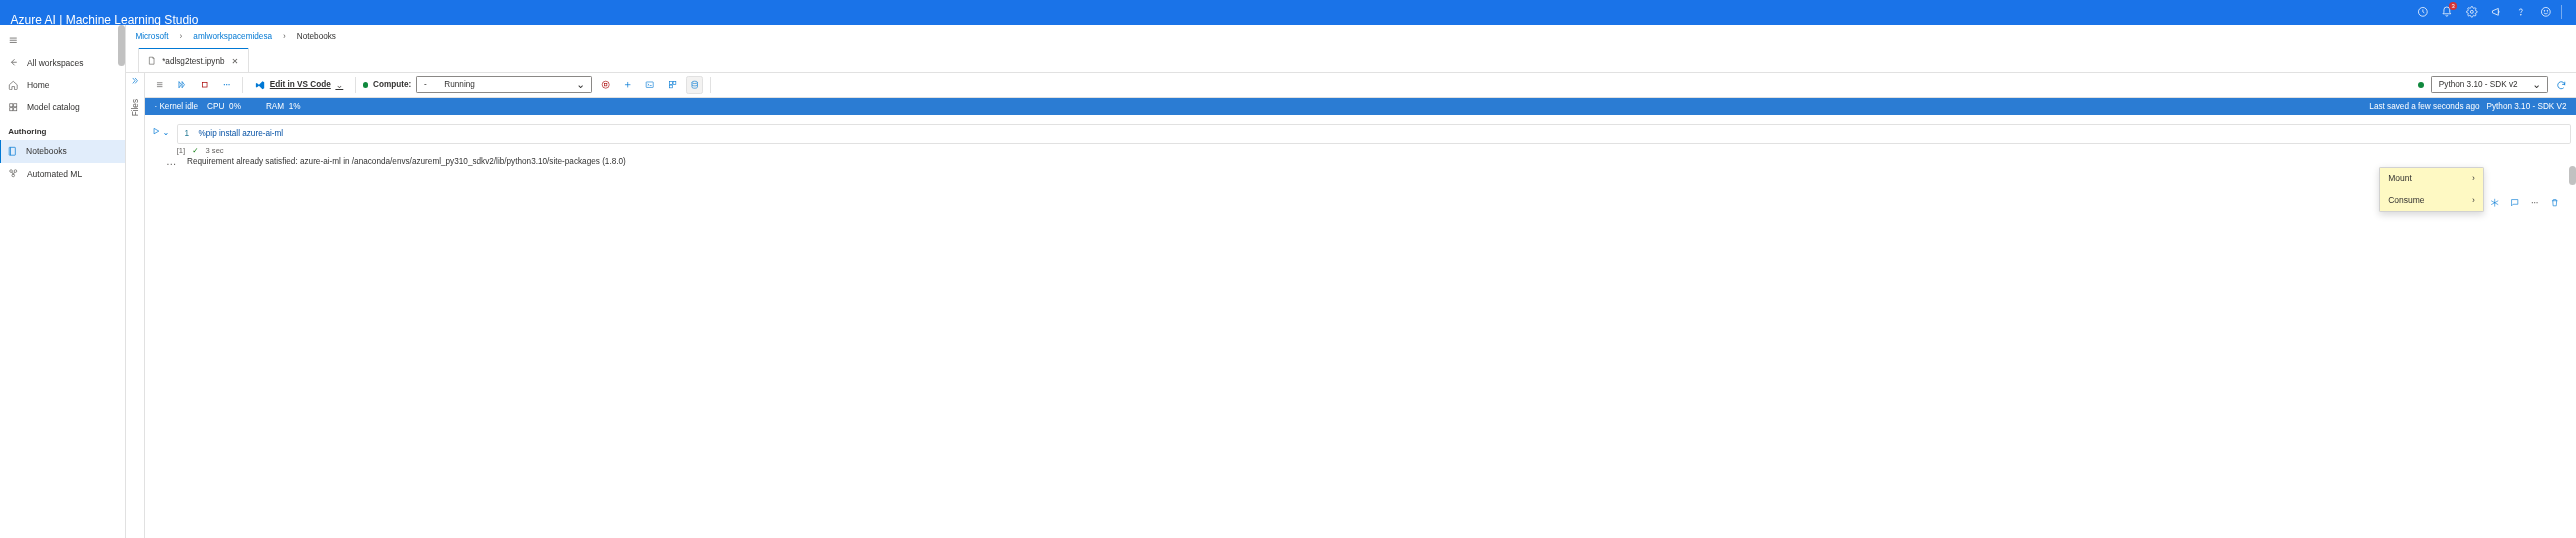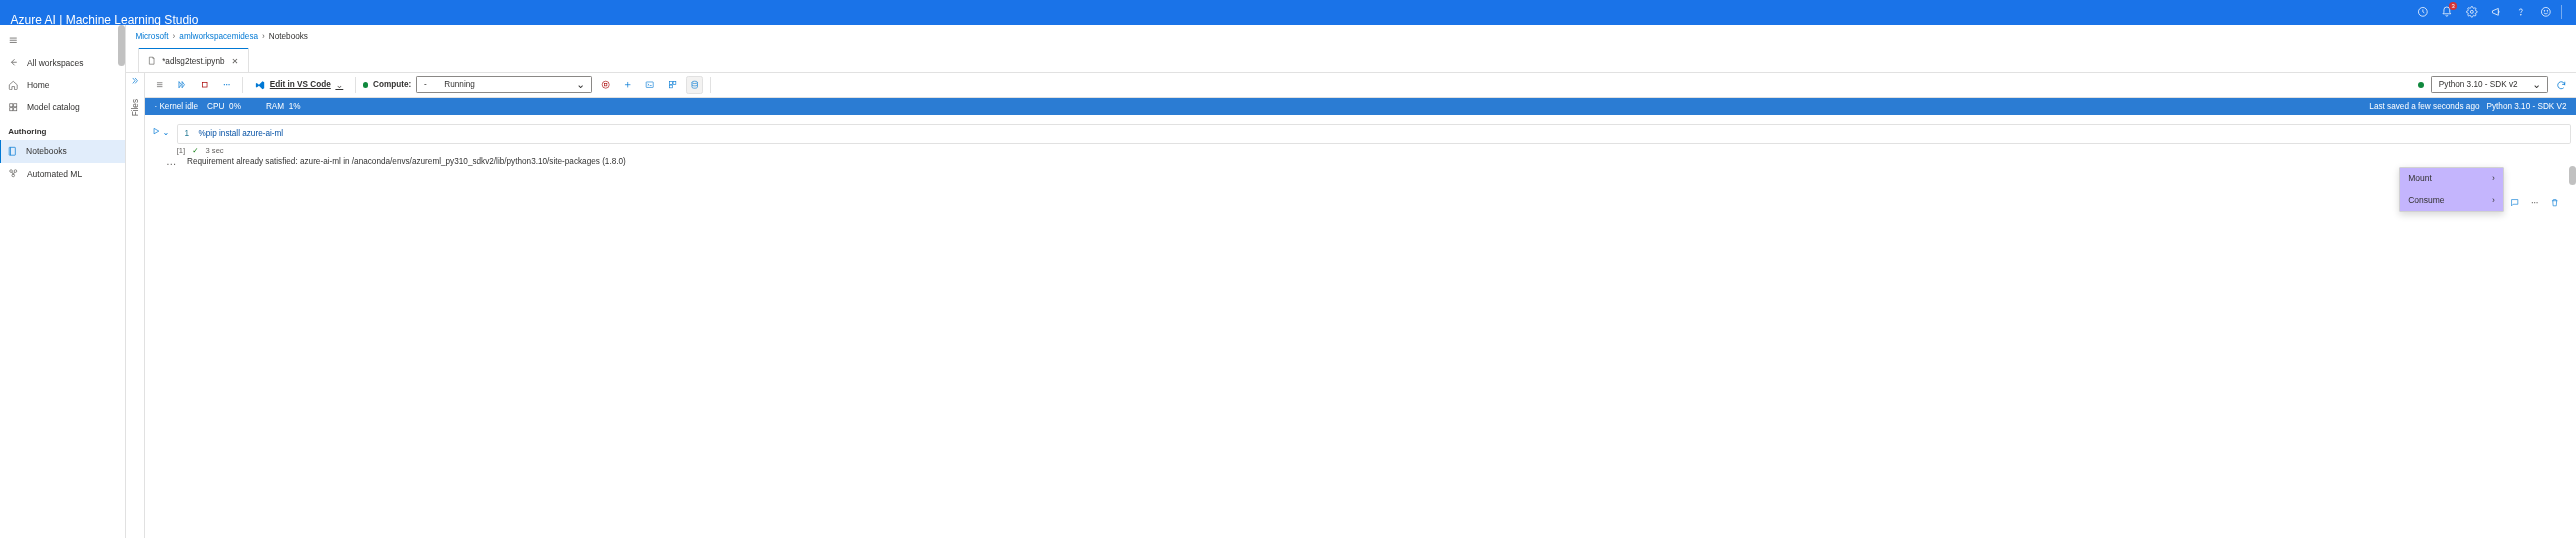--- a/index.html
+++ b/index.html
@@ -17,21 +17,21 @@
 .sidebar { width: 126px; border-right: 0.6px solid #e1e1e1; position: relative; padding-top: 4.7px; }
 .side-scrollbar { position: absolute; right: 0; top: 0; width: 7px; height: 41px; background: #c1c1c1; border-radius: 3.5px; }
 .side-item { display: flex; align-items: center; gap: 8.2px; padding: 5.9px 8.2px; cursor: pointer; font-size: 8.5px; color: #323130; }
 .side-item.icon-only { padding: 5.9px 8.2px; }
 .side-item.active { background: #e1edfb; border-left: 1.8px solid #0078d4; padding-left: 6.4px; }
 .side-item .sicon { width: 10.5px; height: 10.5px; display:flex; align-items:center; justify-content:center; color:#605e5c;}
 .side-item .sicon svg{ width:10.5px; height:10.5px; }
 .side-head { font-size: 8px; font-weight: 600; padding: 8.2px 8.2px 4.7px; color: #323130; }
 
 .main { flex: 1; display: flex; flex-direction: column; }
-.breadcrumb { display: flex; align-items: center; gap: 4px; padding: 7px 9.4px; font-size: 8.2px; }
+.breadcrumb { display: flex; align-items: center; gap: 11px; padding: 7px 9.4px; font-size: 8.2px; }
 .breadcrumb .bc-link { color: #0078d4; cursor: pointer; }
 .breadcrumb .bc-sep { color: #605e5c; }
 .breadcrumb .bc-cur { color: #323130; }
 
 .tabbar { display: flex; align-items:flex-end; padding-left: 11.7px; border-bottom: 0.6px solid #e1e1e1; }
 .tab { display: flex; align-items: center; gap: 5.9px; padding: 5.9px 8.2px 4.7px; border: 0.6px solid #e1e1e1; border-bottom: none; border-top: 1.2px solid #0078d4; border-radius: 1.2px 1.2px 0 0; background:#fff; position:relative; top:0.6px;}
 .tab .ticon svg { width: 9.4px; height:9.4px; }
 .tab .tclose { cursor:pointer; color:#605e5c; padding:1.2px;}
 
 .workarea { display: flex; flex: 1; }
@@ -55,21 +55,21 @@
 .tbtn.active{ border:0.6px solid #e1e1e1; background:#f3f2f1;}
 .flex1{flex:1;}
 .kernel-select{ border:0.6px solid #8a8886; border-radius:1.2px; padding:2.9px 17.6px 2.9px 7px; min-width:117px; position:relative; cursor:pointer; display:flex; align-items:center; gap:4.7px;}
 .kernel-select::after{content:'⌄'; position:absolute; right:5.9px; top:0.6px; font-size:10.5px;}
 .refresh-btn{ color:#0078d4; width:17.6px; display:flex;align-items:center;justify-content:center;cursor:pointer;}
 
 .infobar{ background:#2b7cd3; color:#fff; display:flex; align-items:center; padding:4.1px 9.4px; font-size:8.2px; }
 .infobar .mid{ flex:1; text-align:right;}
 .infobar .right-block{ padding-left:7px;}
 
-.dropdown { position:absolute; top:94px; right:72px; background:#c4b5fd; border:0.6px solid #d1d1d1; box-shadow:0 2.3px 7px rgba(0,0,0,.15); border-radius:1.2px; min-width:105px; z-index:10;}
+.dropdown { position:absolute; top:94px; right:92px; background:#fef9c3; border:0.6px solid #d1d1d1; box-shadow:0 2.3px 7px rgba(0,0,0,.15); border-radius:1.2px; min-width:105px; z-index:10;}
 .dd-item{ display:flex; align-items:center; justify-content:space-between; padding:5.9px 8.2px; cursor:pointer; font-size:8.5px;}
 
 .cellactions { position:absolute; right:13px; top:121px; display:flex; align-items:center; gap:2.3px; z-index:5; background:#fff;}
 .cellactions .cbtn{ width:17.6px; height:17.6px; display:flex; align-items:center; justify-content:center; cursor:pointer; border-radius:1.8px;}
 .cbtn.del{ color:#0078d4;}
 .cbtn svg{width:9.4px; height:9.4px;}
 
 .notebook{ padding:8.2px 4.7px; overflow:auto; flex:1;}
 .cell{ display:flex; gap:3.5px;}
 .cell .runcol{ width:23.4px; display:flex; align-items:flex-start; gap:2.3px; padding-top:3.5px; padding-left:2.3px;}

